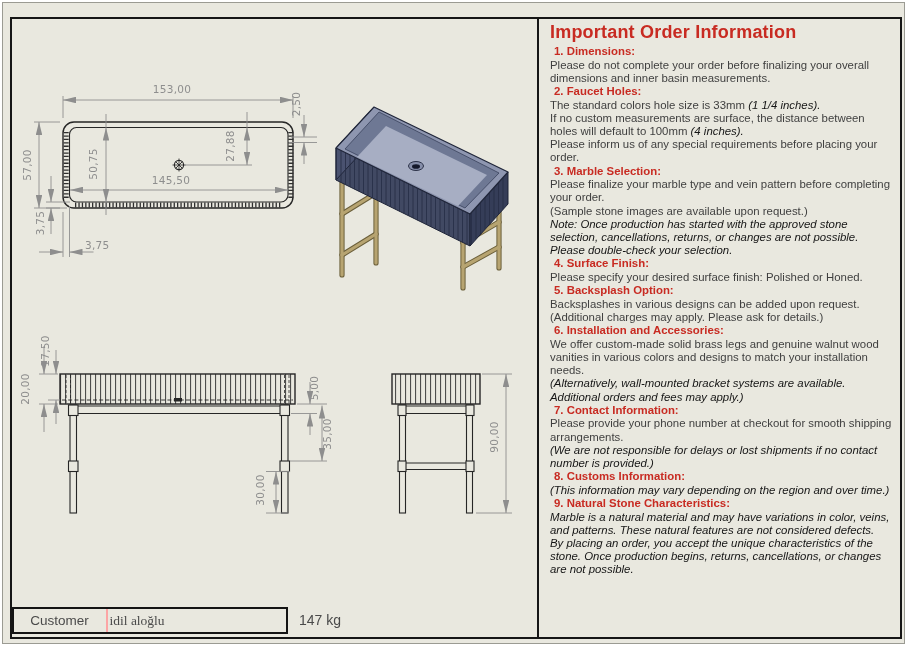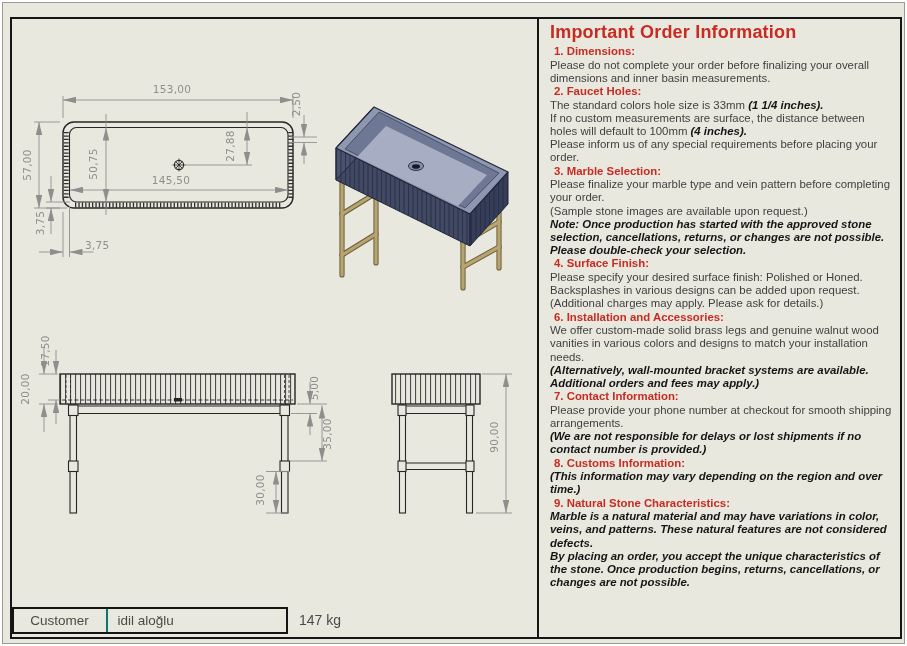--- a/index.html
+++ b/index.html
@@ -9,28 +9,28 @@
   .frame{position:absolute;left:10px;top:17px;width:892px;height:622px;border:2.6px solid #161616;box-sizing:border-box;}
   .divider{position:absolute;left:536.5px;top:17px;width:2.6px;height:622px;background:#161616;}
   svg.drawing{position:absolute;left:0;top:0;}
 
   
   .info{position:absolute;left:540px;top:19px;width:360px;height:617px;box-sizing:border-box;
         padding:3px 8px 0 10px;overflow:hidden;}
   .info-title{font-size:18px;font-weight:700;color:#c82b22;letter-spacing:.2px;line-height:21px;margin-bottom:2px;}
   .sec-h{font-size:11.4px;font-weight:700;color:#c82b22;line-height:13.6px;padding-left:4px;}
   .sec-p{font-size:11.4px;line-height:13.2px;color:#3f3f3f;}
-  .sec-p .bi{font-style:italic;font-weight:700;color:#151515;}
+  .sec-p .bi{font-style:italic;font-weight:400;color:#151515;}
 
   
   .tb-box{position:absolute;left:11.5px;top:607px;width:276px;height:27px;border:2px solid #141414;
           box-sizing:border-box;display:flex;align-items:stretch;}
-  .tb-cell1{width:92px;border-right:2px solid #0f766e;display:flex;align-items:center;justify-content:center;
+  .tb-cell1{width:92px;border-right:2px solid #fca5a5;display:flex;align-items:center;justify-content:center;
             font-size:13.5px;color:#4a4a4a;}
-  .tb-cell2{flex:1;display:flex;align-items:center;padding-left:10px;font-size:13.5px;color:#4a4a4a;}
+  .tb-cell2{flex:1;display:flex;align-items:center;padding-left:2px;font-size:13.5px;color:#4a4a4a;font-family:Liberation Serif, serif;}
   .tb-weight{position:absolute;left:299px;top:607px;height:27px;line-height:27px;font-size:14px;color:#4a4a4a;}
 
   text.dim{font-family:"DejaVu Sans",sans-serif;font-size:10.5px;fill:#8e8e8e;letter-spacing:.3px;}
 </style>
 </head>
 <body>
 
 <div id="stage">
   <div class="paper"></div>
   <div class="frame"></div>
@@ -274,20 +274,21 @@
         <div class="sec-h">2. Faucet Holes:</div>
         <div class="sec-p"><span class="n">The standard colors hole size is 33mm </span><span class="bi">(1 1/4 inches).</span></div>
         <div class="sec-p"><span class="n">If no custom measurements are surface, the distance between holes will default to 100mm </span><span class="bi">(4 inches).</span></div>
         <div class="sec-p"><span class="n">Please inform us of any special requirements before placing your order.</span></div>
         <div class="sec-h">3. Marble Selection:</div>
         <div class="sec-p"><span class="n">Please finalize your marble type and vein pattern before completing your order.</span></div>
         <div class="sec-p"><span class="n">(Sample stone images are available upon request.)</span></div>
         <div class="sec-p"><span class="bi">Note: Once production has started with the approved stone selection, cancellations, returns, or changes are not possible. Please double-check your selection.</span></div>
         <div class="sec-h">4. Surface Finish:</div>
         <div class="sec-p"><span class="n">Please specify your desired surface finish: Polished or Honed.</span></div>
+        <div class="sec-h">5. Backsplash Option:</div>
         <div class="sec-p"><span class="n">Backsplashes in various designs can be added upon request.</span></div>
         <div class="sec-p"><span class="n">(Additional charges may apply. Please ask for details.)</span></div>
         <div class="sec-h">6. Installation and Accessories:</div>
         <div class="sec-p"><span class="n">We offer custom-made solid brass legs and genuine walnut wood vanities in various colors and designs to match your installation needs.</span></div>
         <div class="sec-p"><span class="bi">(Alternatively, wall-mounted bracket systems are available. Additional orders and fees may apply.)</span></div>
         <div class="sec-h">7. Contact Information:</div>
         <div class="sec-p"><span class="n">Please provide your phone number at checkout for smooth shipping arrangements.</span></div>
         <div class="sec-p"><span class="bi">(We are not responsible for delays or lost shipments if no contact number is provided.)</span></div>
         <div class="sec-h">8. Customs Information:</div>
         <div class="sec-p"><span class="bi">(This information may vary depending on the region and over time.)</span></div>

